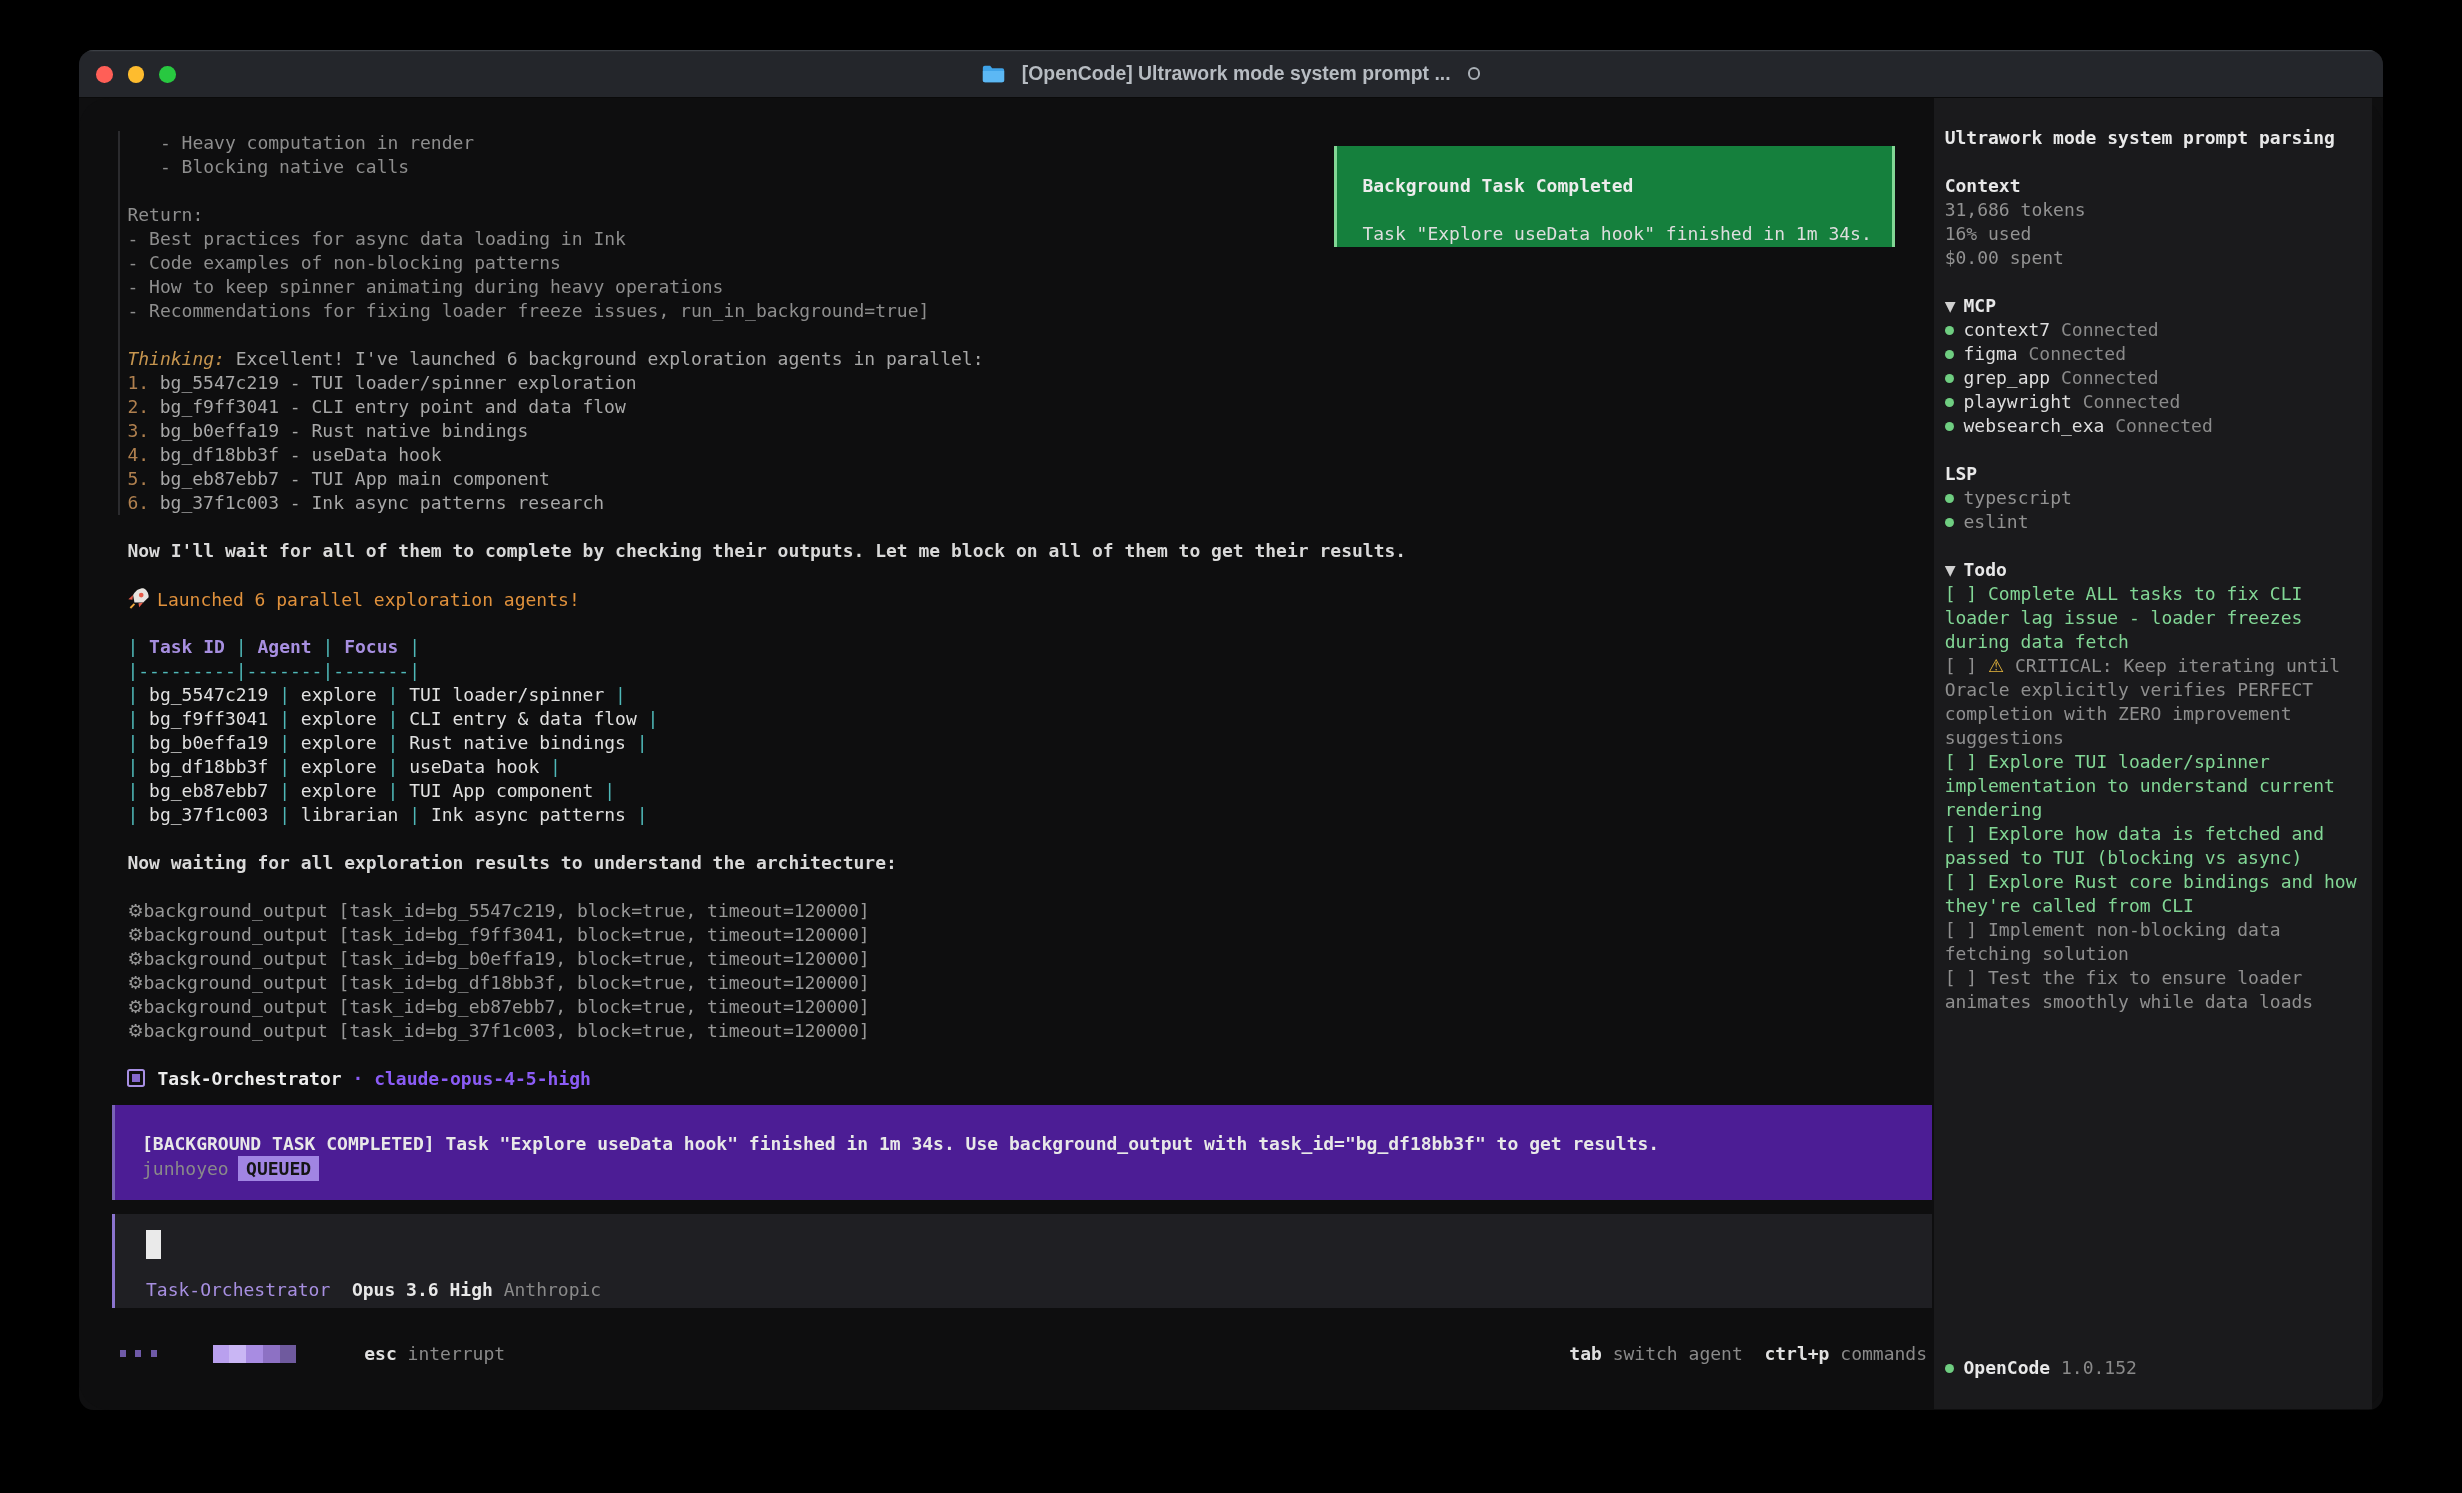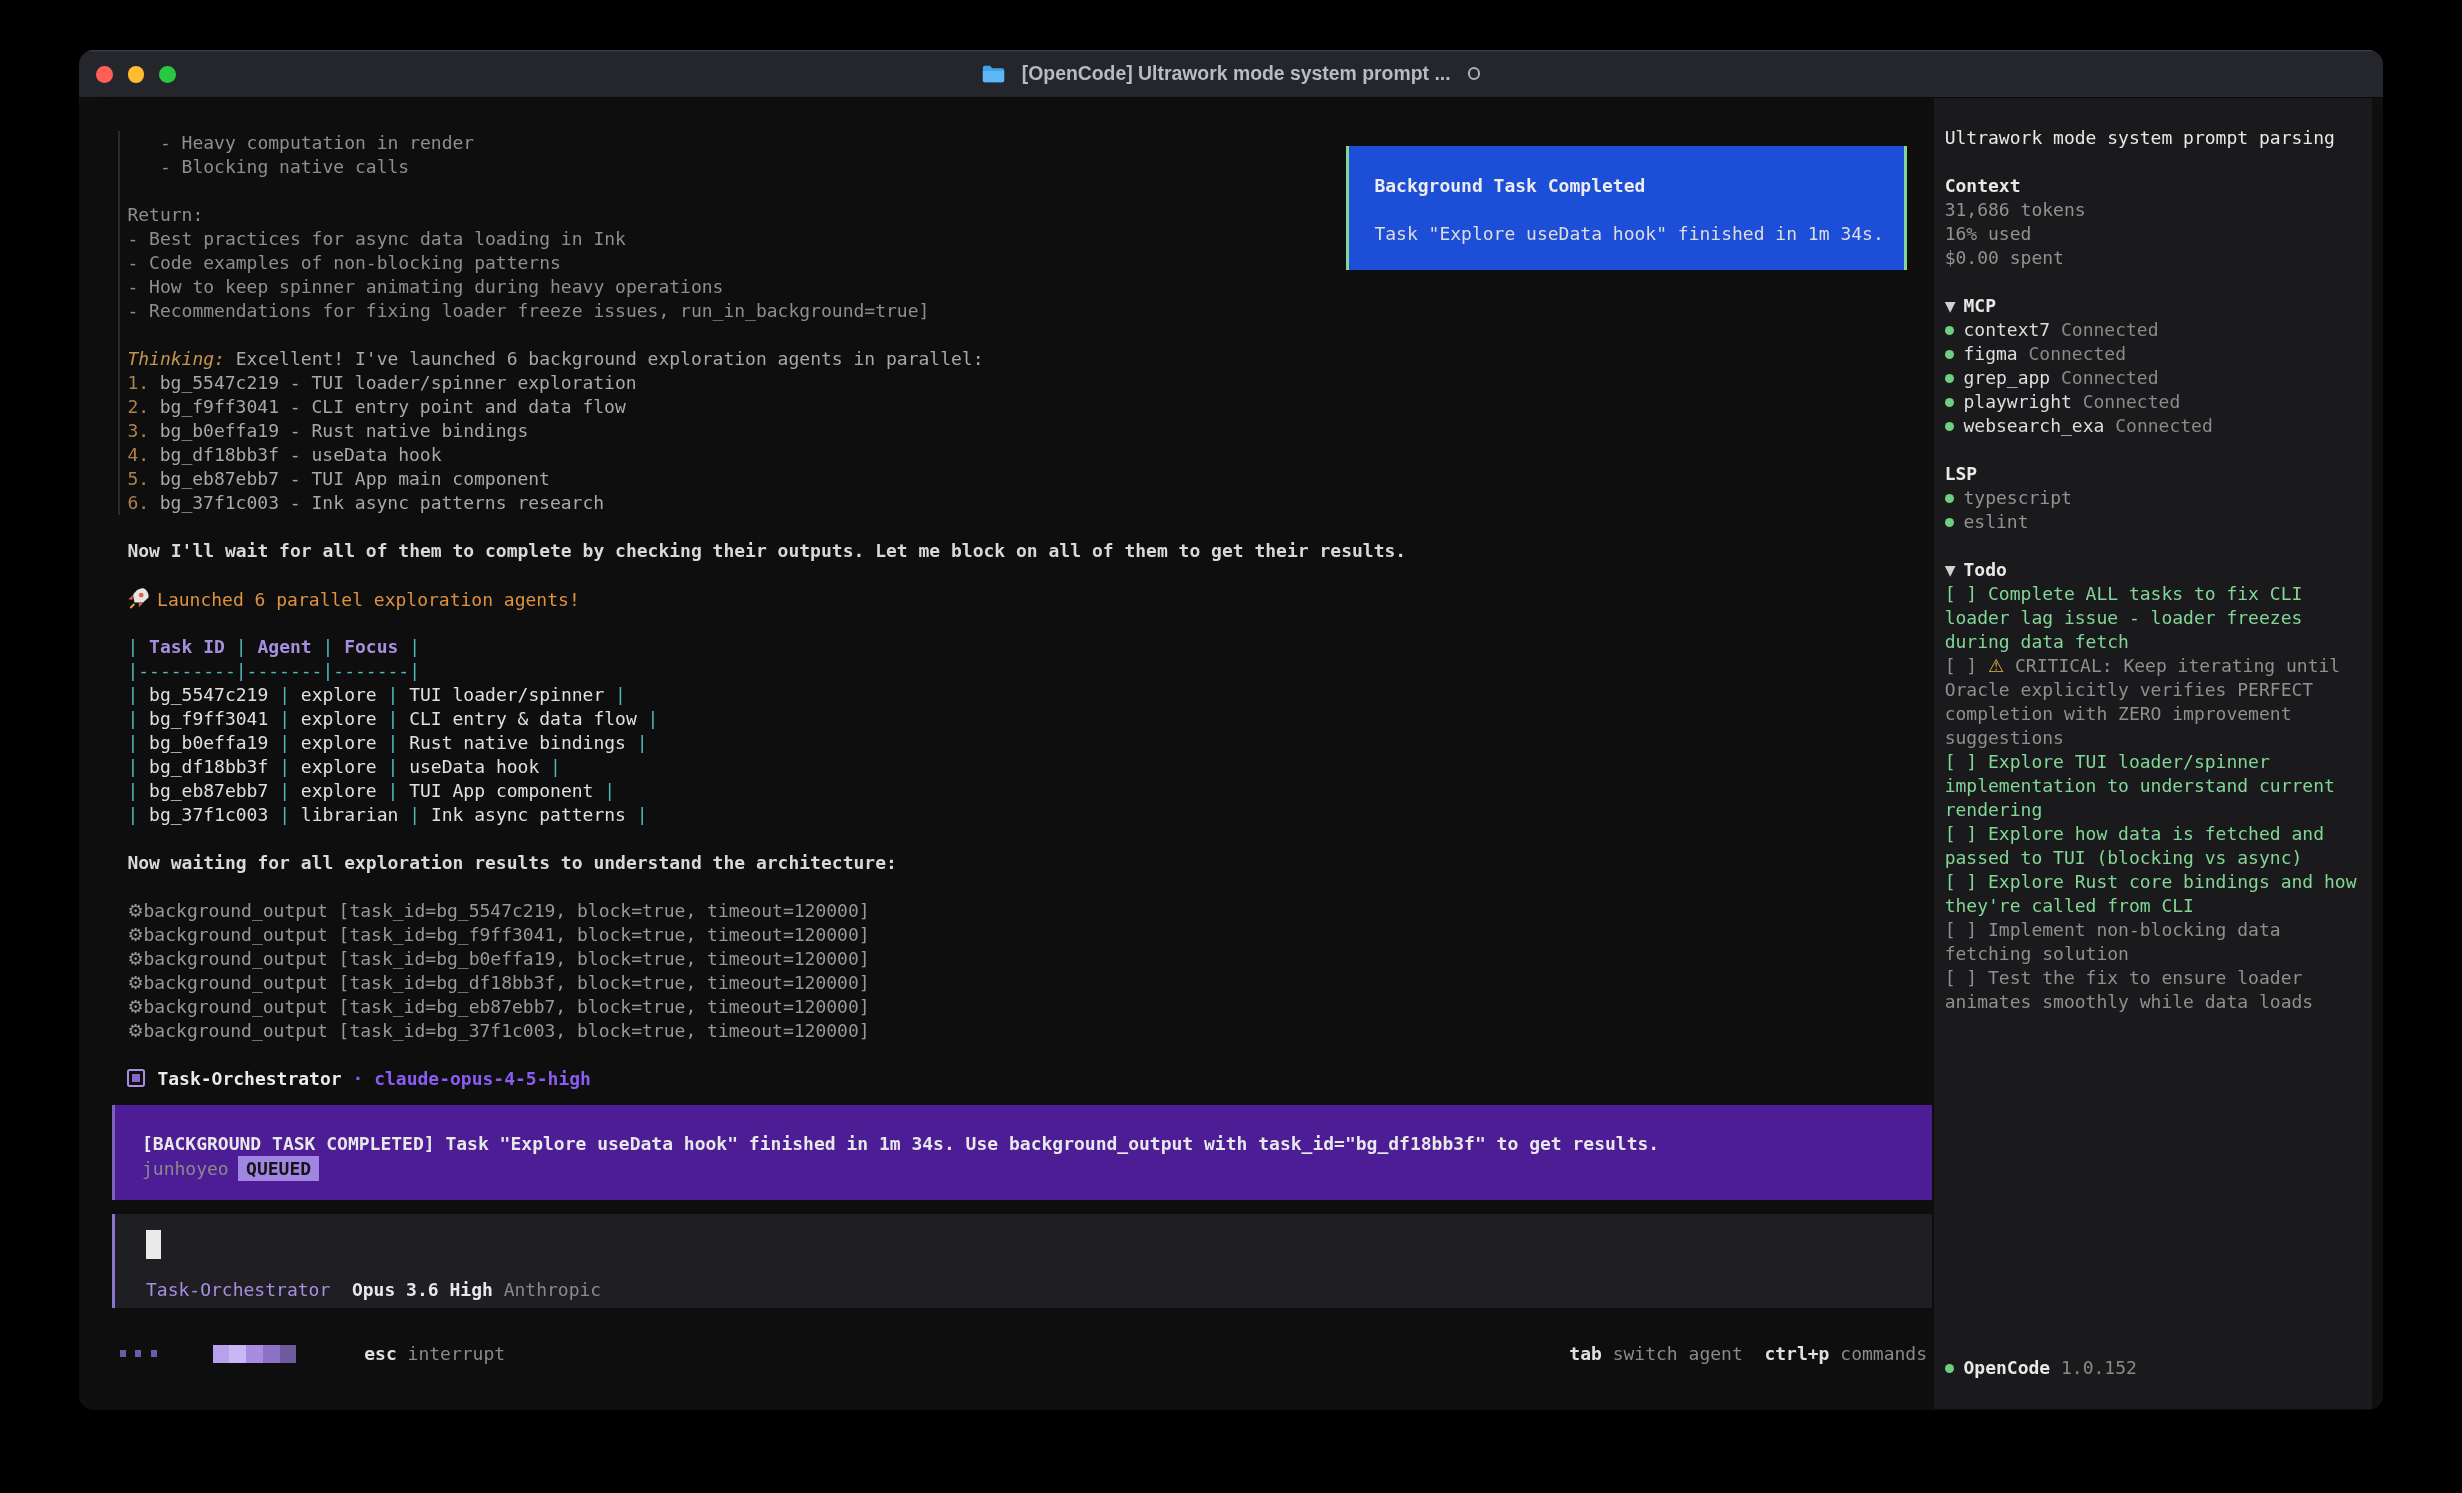--- a/index.html
+++ b/index.html
@@ -45,23 +45,23 @@
   .gear { color:#9a9a9a; font-family:"DejaVu Sans", sans-serif; }
   .rocket-icon { display:inline-block; width:23px; height:23px; vertical-align:-4px; margin-right:6.7px; }
 
   .orch-icon { display:inline-block; width:18px; height:18px; border:2px solid #a78fe3;
                background:#8568cc; background-clip:content-box; padding:2.7px;
                border-radius:2.7px; vertical-align:-2px; margin-right:12px; }
   .orch-name { color:#ececec; font-weight:bold; }
   .orch-model{ color:#8b5cf6;font-weight:bold; }
 
   
-  .toast { position:absolute; left:1255px; top:48px; width:561px; height:124px;
-           background:#1d4ed8; border-left:3.3px solid #82d795; border-right:3.3px solid #82d795;
-           padding:28px 0 0 25.4px; font-size:18px; line-height:24px; white-space:nowrap;margin-left:12px; }
+  .toast { position:absolute; left:1255px; top:48px; width:561px; height:101px;
+           background:#15803d; border-left:3.3px solid #82d795; border-right:3.3px solid #82d795;
+           padding:28px 0 0 25.4px; font-size:18px; line-height:24px; white-space:nowrap; }
   .toast-title { color:#ececec; font-weight:bold; }
   .toast-body  { color:#dedede; margin-top:24px; }
 
   
   .msgblock { position:absolute; left:33px; top:1007px; width:1820px; height:95px;
               background:#4c1d95; border-left:3.3px solid #7a63b8;
               padding:27px 0 0 27px; font-size:18px; line-height:24px; white-space:nowrap; }
   .msg-text { color:#e8e8e8; font-weight:bold; }
   .msg-meta { color:#8a8a8a; margin-top:0px; }
   .badge { display:inline-block; background:#a185e3; color:#151515; font-weight:bold;
@@ -86,21 +86,21 @@
   .sb-b1{background:#b9a0ee;} .sb-b2{background:#c9b6f4;} .sb-b3{background:#a88ce2;}
   .sb-b4{background:#8d71c4;} .sb-b5{background:#6f5a9e;}
   .key { color:#e0e0e0; font-weight:bold; }
   .keylabel { color:#8a8a8a; }
   .sb-right { position:absolute; right:456px; top:0; white-space:pre; }
 
   
   .sidebar { position:absolute; left:1855px; top:0; width:438px; height:1311px;
              background:#1a1a1c; padding:28px 13.4px 0 10.7px;
              font-size:18px; line-height:24px; color:#929292; }
-  .sb-title { color:#e8e8e8; font-weight:normal; }
+  .sb-title { color:#e8e8e8; font-weight:bold; }
   .blankline { height:24px; }
   .heading { color:#e8e8e8; font-weight:bold; }
   .arrow { color:#d0d0d0; font-weight:normal; margin-right:8px; }
   .dot { display:inline-block; width:9.4px; height:9.4px; border-radius:50%;
          background:#6fce81; margin-right:9.4px; vertical-align:0.7px; }
   .svc-name { color:#dedede; }
   .svc-status { color:#8a8a8a; }
   .todo-green { color:#82d695; }
   .todo-dim { color:#8f8f8f; }
   .todo-item { white-space:normal; }

